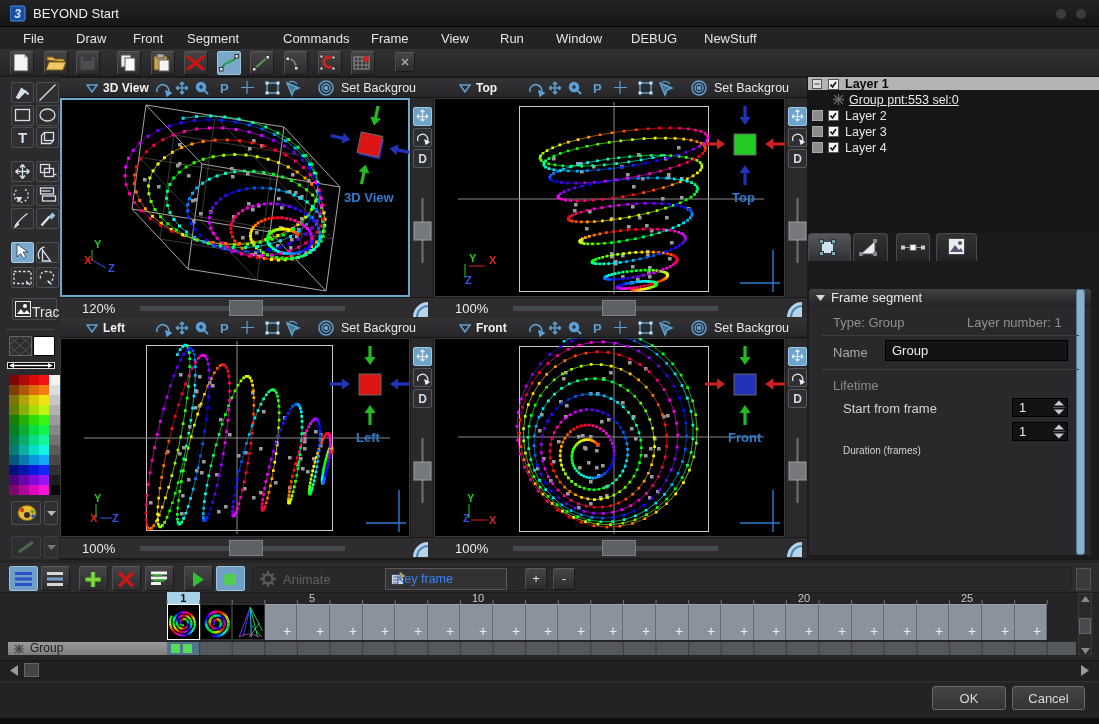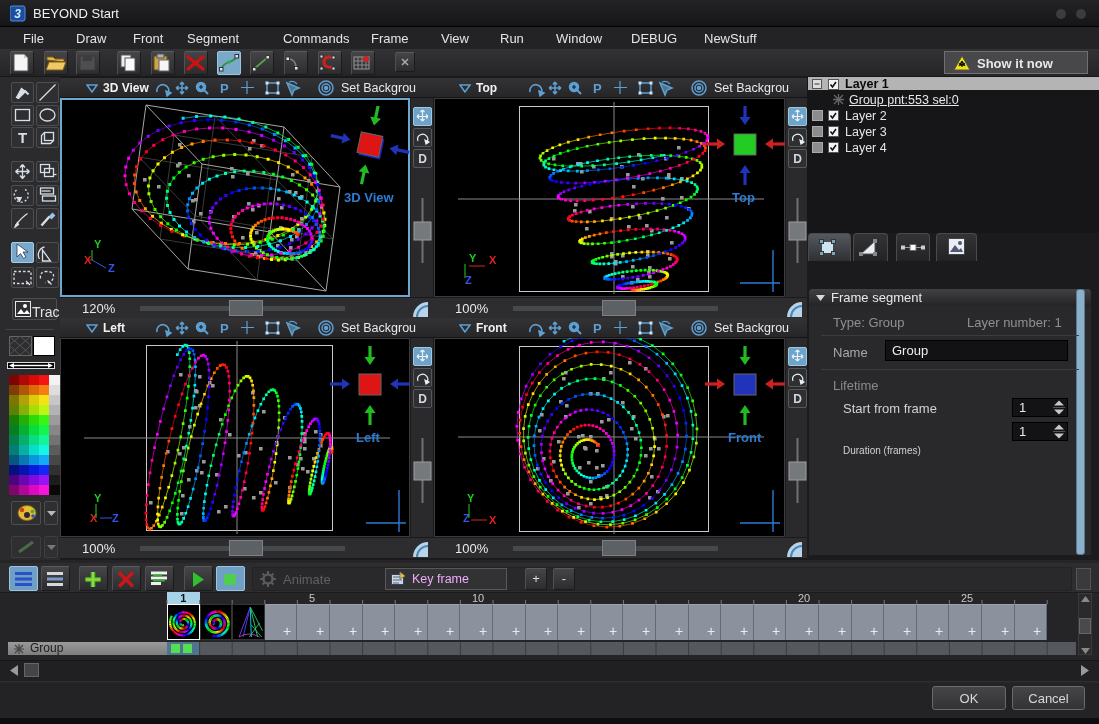--- a/index.html
+++ b/index.html
@@ -86,27 +86,20 @@
       <rect x="332" y="7" width="3" height="3" fill="#e8e8e8" stroke="#333"></rect>
       <rect x="320" y="18" width="3" height="3" fill="#e8e8e8" stroke="#333"></rect>
       <rect x="332" y="18" width="3" height="3" fill="#e8e8e8" stroke="#333"></rect>
 
 <rect x="354" y="8" width="15" height="12" fill="none" stroke="#999"></rect>
       <path d="M354 12h15M354 16h15M358 8v12M362 8v12M366 8v12" stroke="#888" stroke-width="1"></path>
       <circle cx="366" cy="10" r="3" fill="#cc2222"></circle>
 
 <path d="M402 10 l6 6 M408 10 l-6 6" stroke="#aaa" stroke-width="1.5"></path>
 </svg>
-    <div class="abs" style="left:944px;top:2px;width:144px;height:23px;background:#48484a;border:1px solid #707072;">
-      <svg class="abs" style="left:8px;top:3px" width="18" height="16">
-        <path d="M9 1 L17 15 L1 15 Z" fill="#f2e213" stroke="#555"></path>
-        <path d="M9 6l3 5M9 6l-3 5M9 6v6M6 8.5l6 2M12 8.5l-6 2" stroke="#111" stroke-width="1.2"></path>
-      </svg>
-      <span class="abs" style="left:32px;top:4px;color:#e8e8e8;font-size:13px;font-weight:bold">Show it now</span>
-    </div>
   </div>
 <div class="abs" style="left:0;top:77px;width:60px;height:483px;background:#2b2b2d">
     <div class="lbtn" style="left:11px;top:5px;"></div>
     <div class="lbtn" style="left:36px;top:5px;"></div>
     <div class="lbtn" style="left:11px;top:27.5px;"></div>
     <div class="lbtn" style="left:36px;top:27.5px;"></div>
     <div class="lbtn" style="left:11px;top:50px;"></div>
     <div class="lbtn" style="left:36px;top:50px;"></div>
     <div class="lbtn" style="left:11px;top:84px;"></div>
     <div class="lbtn" style="left:36px;top:84px;"></div>
@@ -1027,21 +1020,21 @@
         <path d="M8 0v3M8 13v3M0 8h3M13 8h3M2.5 2.5l2 2M11.5 11.5l2 2M13.5 2.5l-2 2M4.5 11.5l-2 2"></path>
       </g>
     </svg>
     <span class="abs" style="left:283px;top:12px;color:#606062;font-size:13px">Animate</span>
     <div class="abs" style="left:385px;top:8px;width:122px;height:22px;background:#323234;border:1px solid #58585a"></div>
     <svg class="abs" style="left:391px;top:12px" width="16" height="14">
       <rect x="0.5" y="2.5" width="12" height="10" fill="#cdd7ea" stroke="#345"></rect>
       <path d="M2 5h9M2 8h9M2 11h6" stroke="#567" stroke-width="1"></path>
       <path d="M9 0l5 4l-5 3z" fill="#e8c74a" stroke="#875"></path>
     </svg>
-    <span class="abs" style="left:412px;top:12px;color:#f0abfc;font-size:12.5px">Key frame</span>
+    <span class="abs" style="left:396px;top:12px;color:#3b82f6;font-size:12.5px">Key frame</span>
     <div class="tbtn" style="left:525px;top:8px;width:22px;height:22px;color:#ddd;text-align:center;font-size:13px;line-height:20px">+</div>
     <div class="tbtn" style="left:553px;top:8px;width:22px;height:22px;color:#ddd;text-align:center;font-size:13px;line-height:20px">-</div>
     <div class="abs" style="left:1076px;top:8px;width:15px;height:22px;background:#3a3a3c;border:1px solid #555"></div>
     <div class="abs" style="left:0;top:33px;width:1099px;height:11px;background:#252527"></div>
     <div class="abs" style="left:167px;top:32px;width:32.6px;height:12px;background:#a8d2e8;color:#111;font-size:11px;font-weight:bold;text-align:center">1</div>
     <span class="abs" style="left:309px;top:32px;color:#c8c8c8;font-size:11px">5</span>
     <span class="abs" style="left:472px;top:32px;color:#c8c8c8;font-size:11px">10</span>
     <span class="abs" style="left:635px;top:44px;color:#c8c8c8;font-size:16px">15</span>
     <span class="abs" style="left:798px;top:32px;color:#c8c8c8;font-size:11px">20</span>
     <span class="abs" style="left:961px;top:32px;color:#c8c8c8;font-size:11px">25</span>

